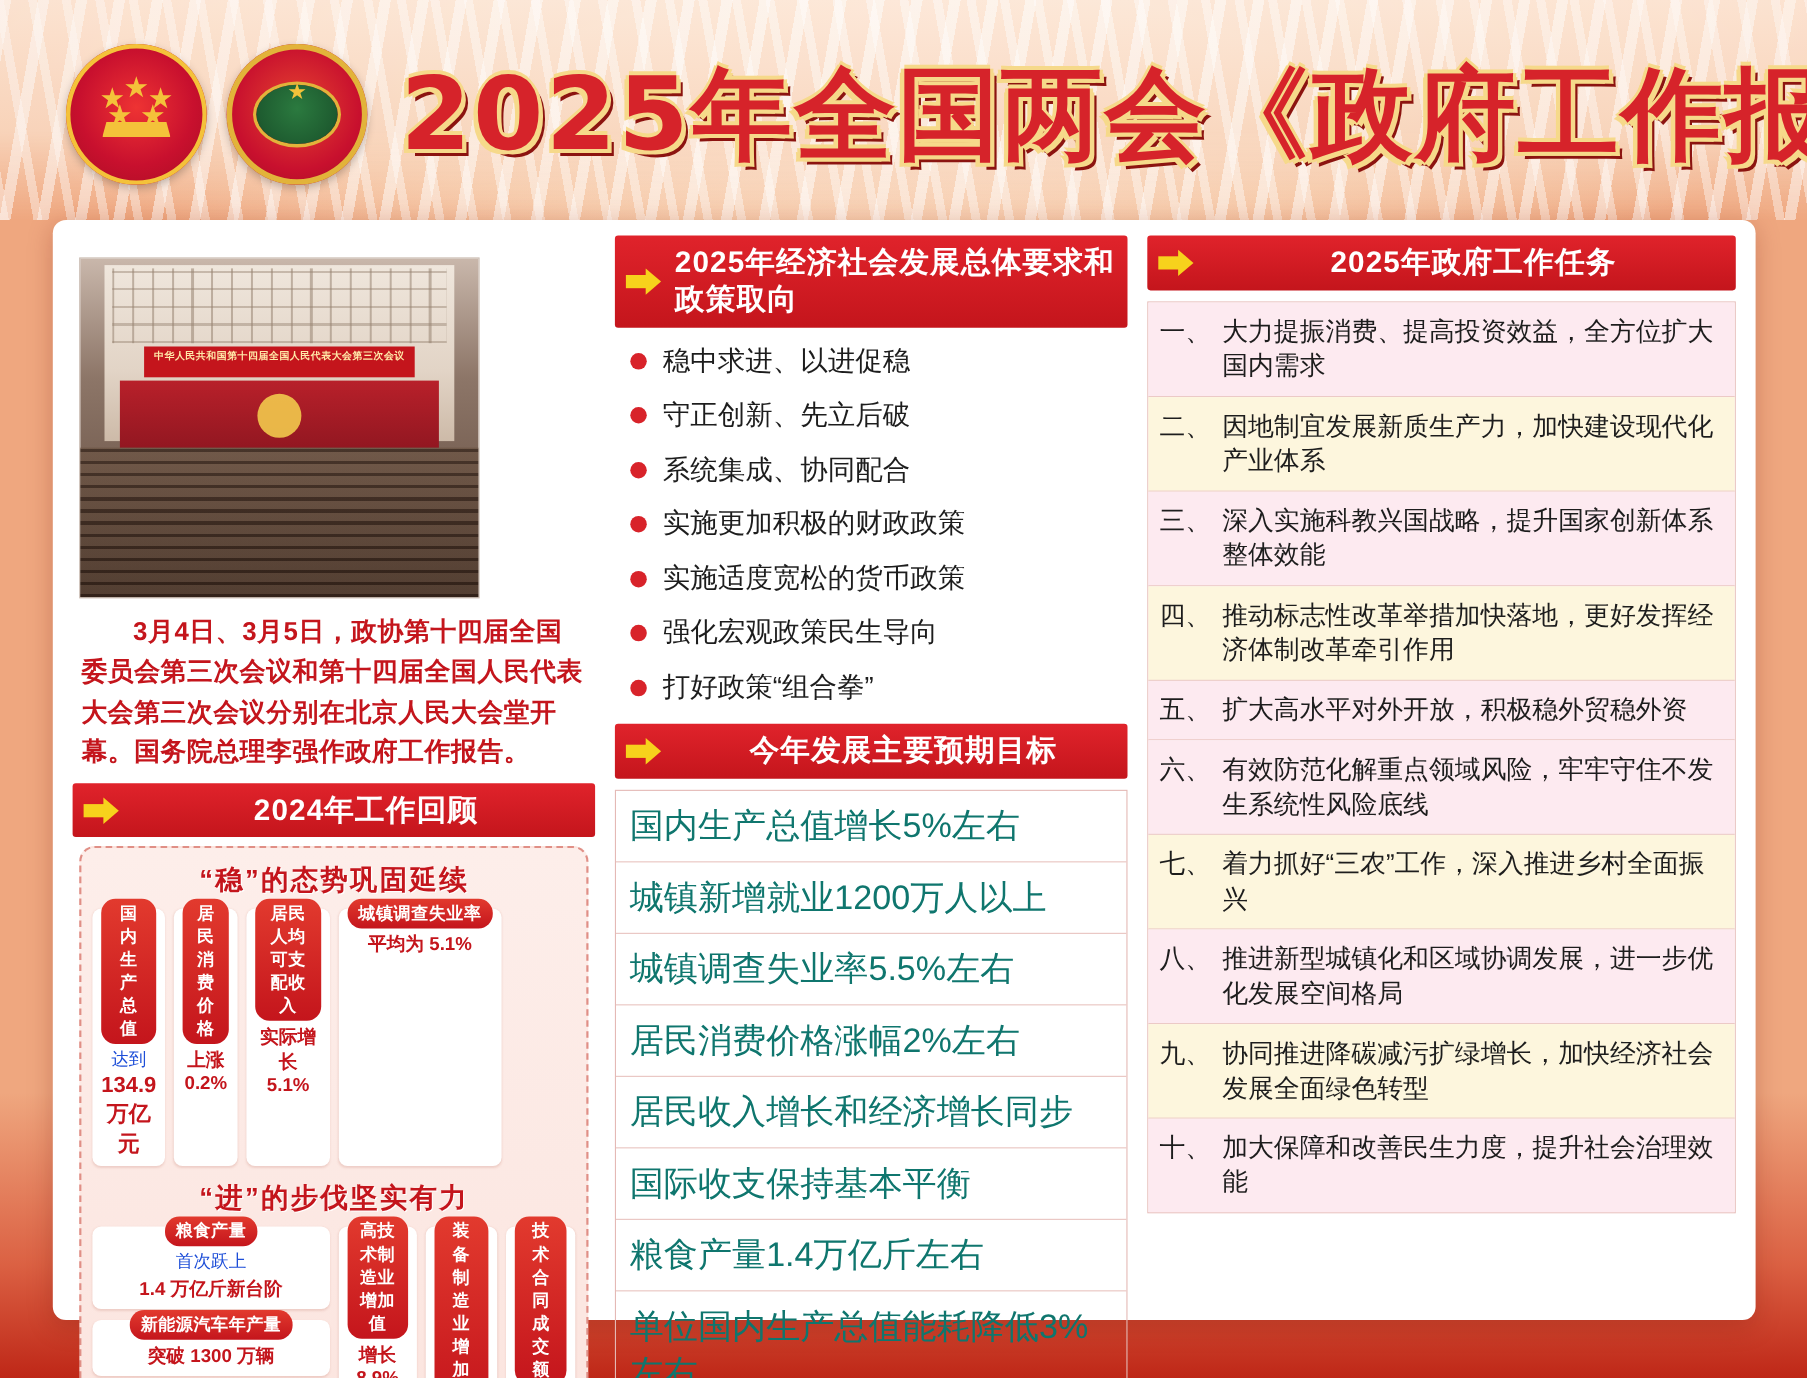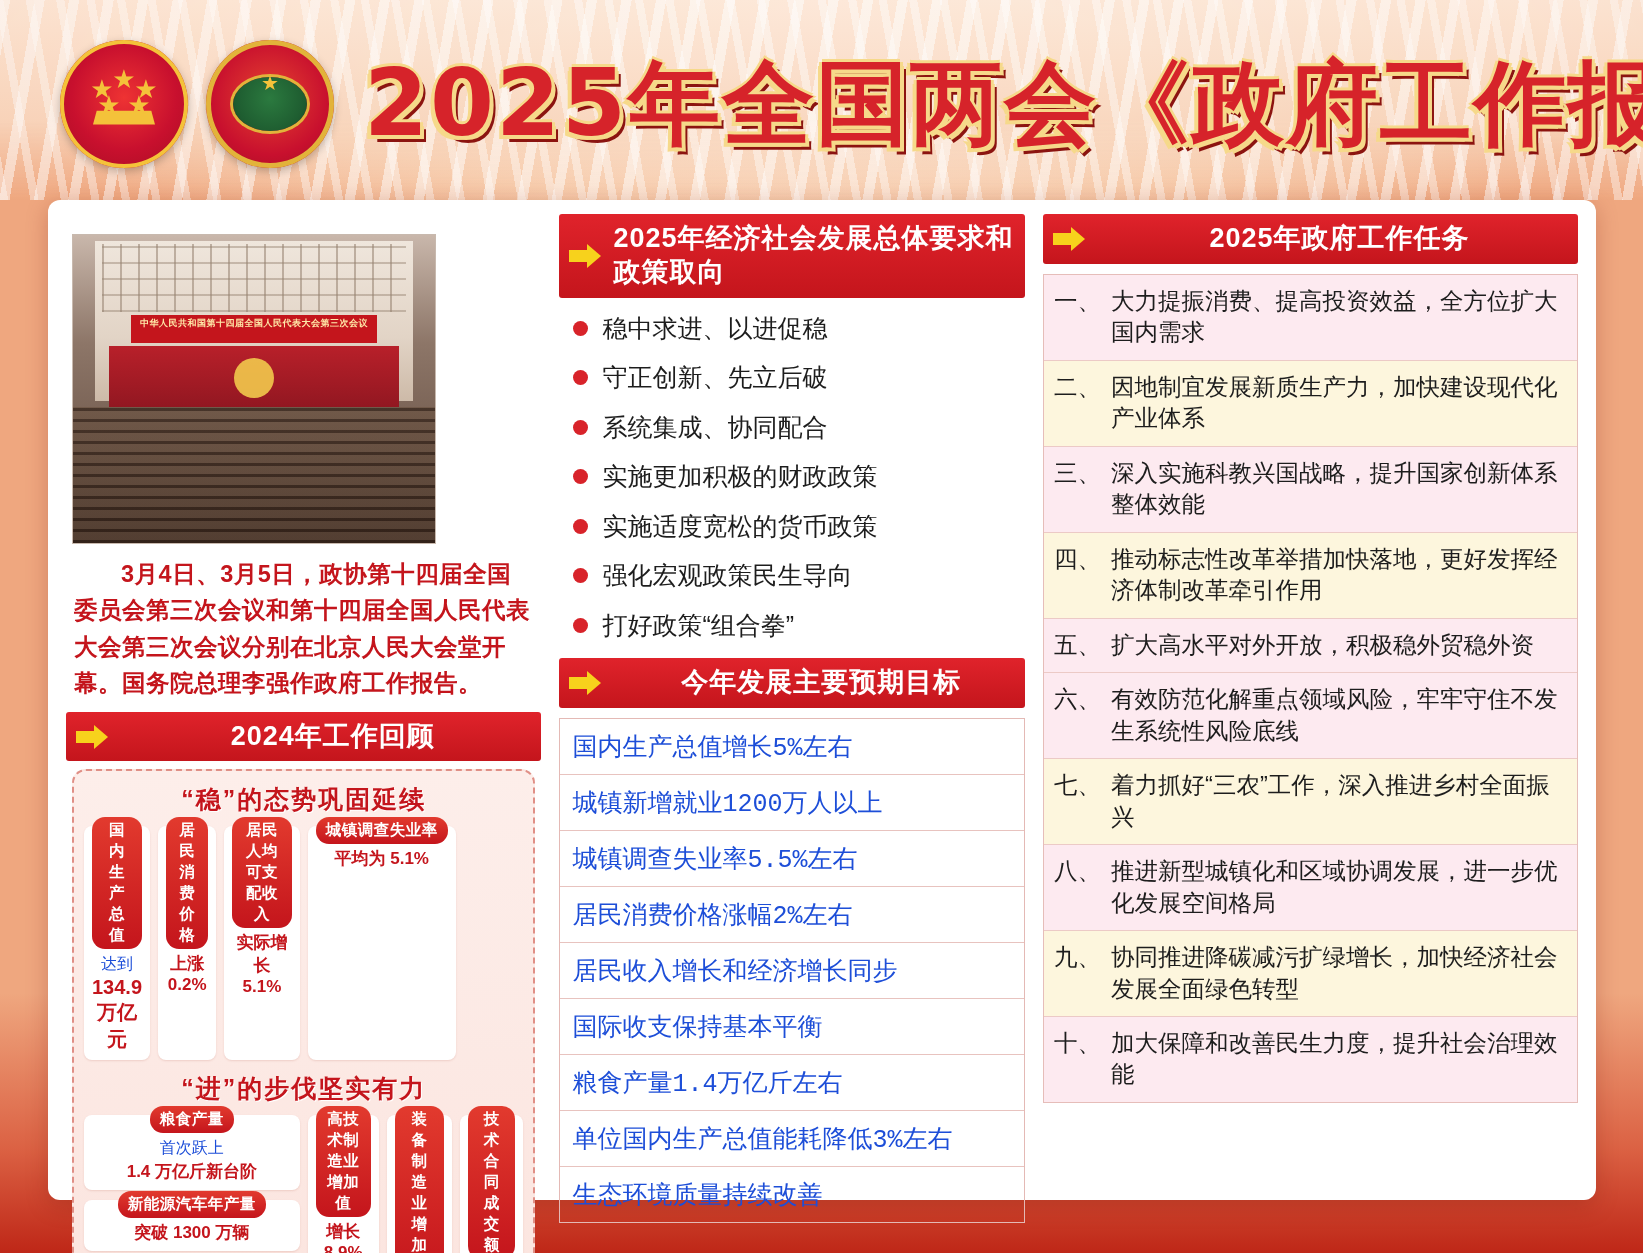--- a/index.html
+++ b/index.html
@@ -191,21 +191,21 @@
     list-style: none; display: flex; align-items: flex-start; gap: 14px;
     font-size: 25px; color: #1d1d1d; margin-bottom: 17px; line-height: 1.3;
   }
   .bullets li::before {
     content: ""; flex: none; width: 15px; height: 15px; border-radius: 50%;
     background: #d8232a; margin-top: 9px;
   }
 
   .goals { margin-top: 10px; border: 1px solid #e4b9b5; }
   .goal-row {
-    border-bottom: 1px solid #e8c3bf; padding: 11px 12px; font-size: 25px; color: #1d4ed8; font-family: Liberation Mono, monospace;
+    border-bottom: 1px solid #e8c3bf; padding: 11px 12px; font-size: 31px; color: #0f766e;
   }
   .goal-row:last-child { border-bottom: none; }
 
   
   .tasks { margin-top: 10px; border: 1px solid #e6bdb9; }
   .task {
     display: flex; gap: 10px; padding: 11px 12px 11px 10px;
     font-size: 23.5px; line-height: 1.34; color: #1d1d1d;
     border-bottom: 1px solid #eccac6;
   }

